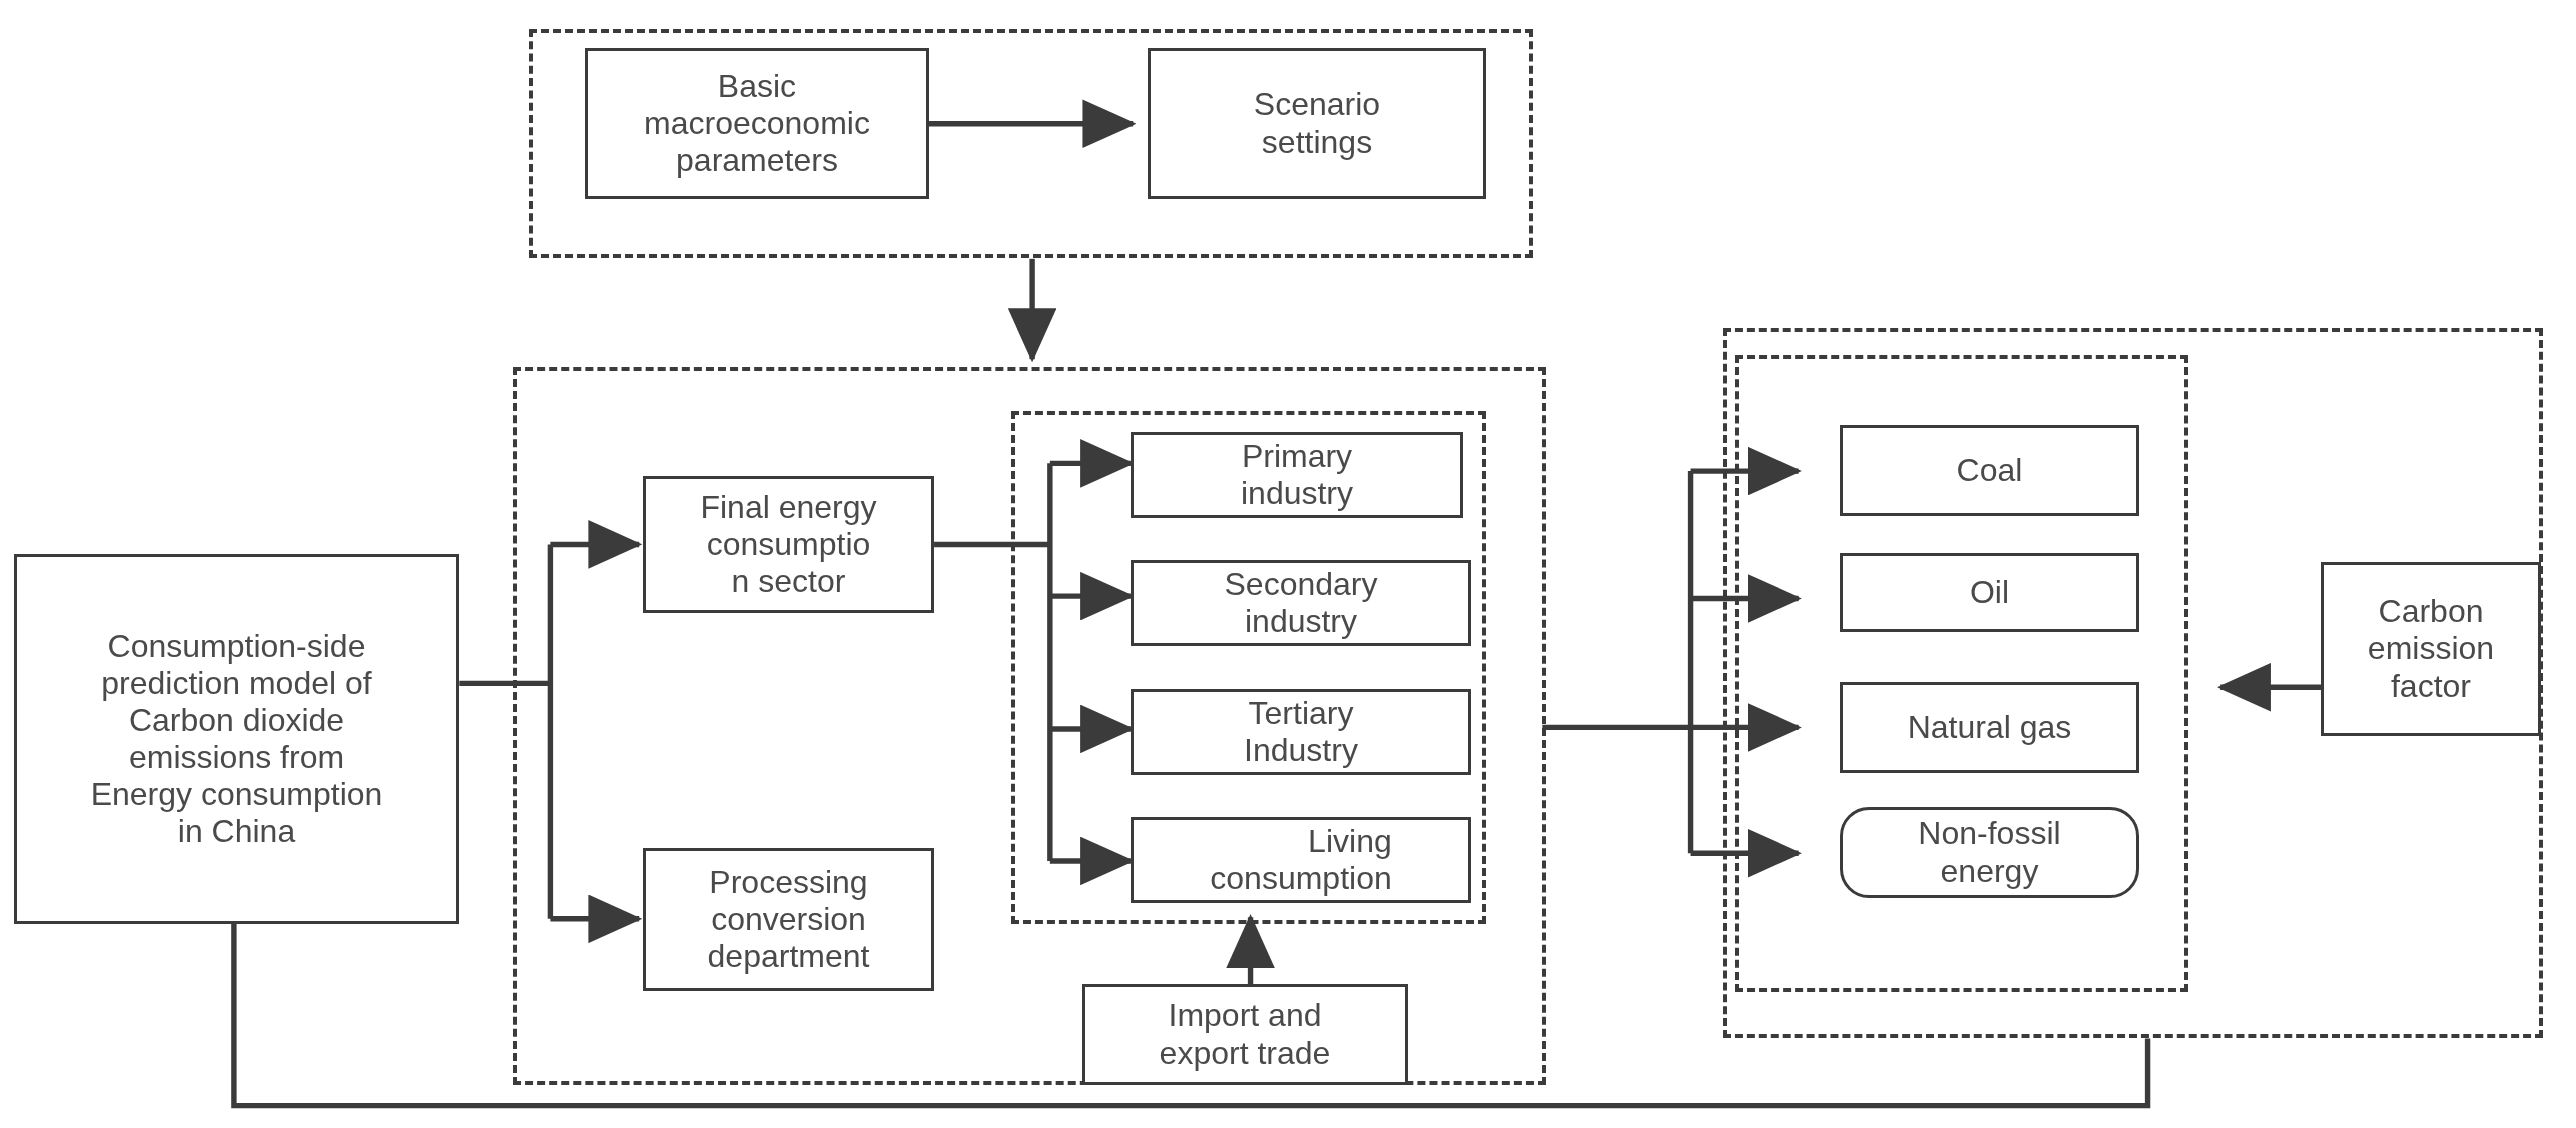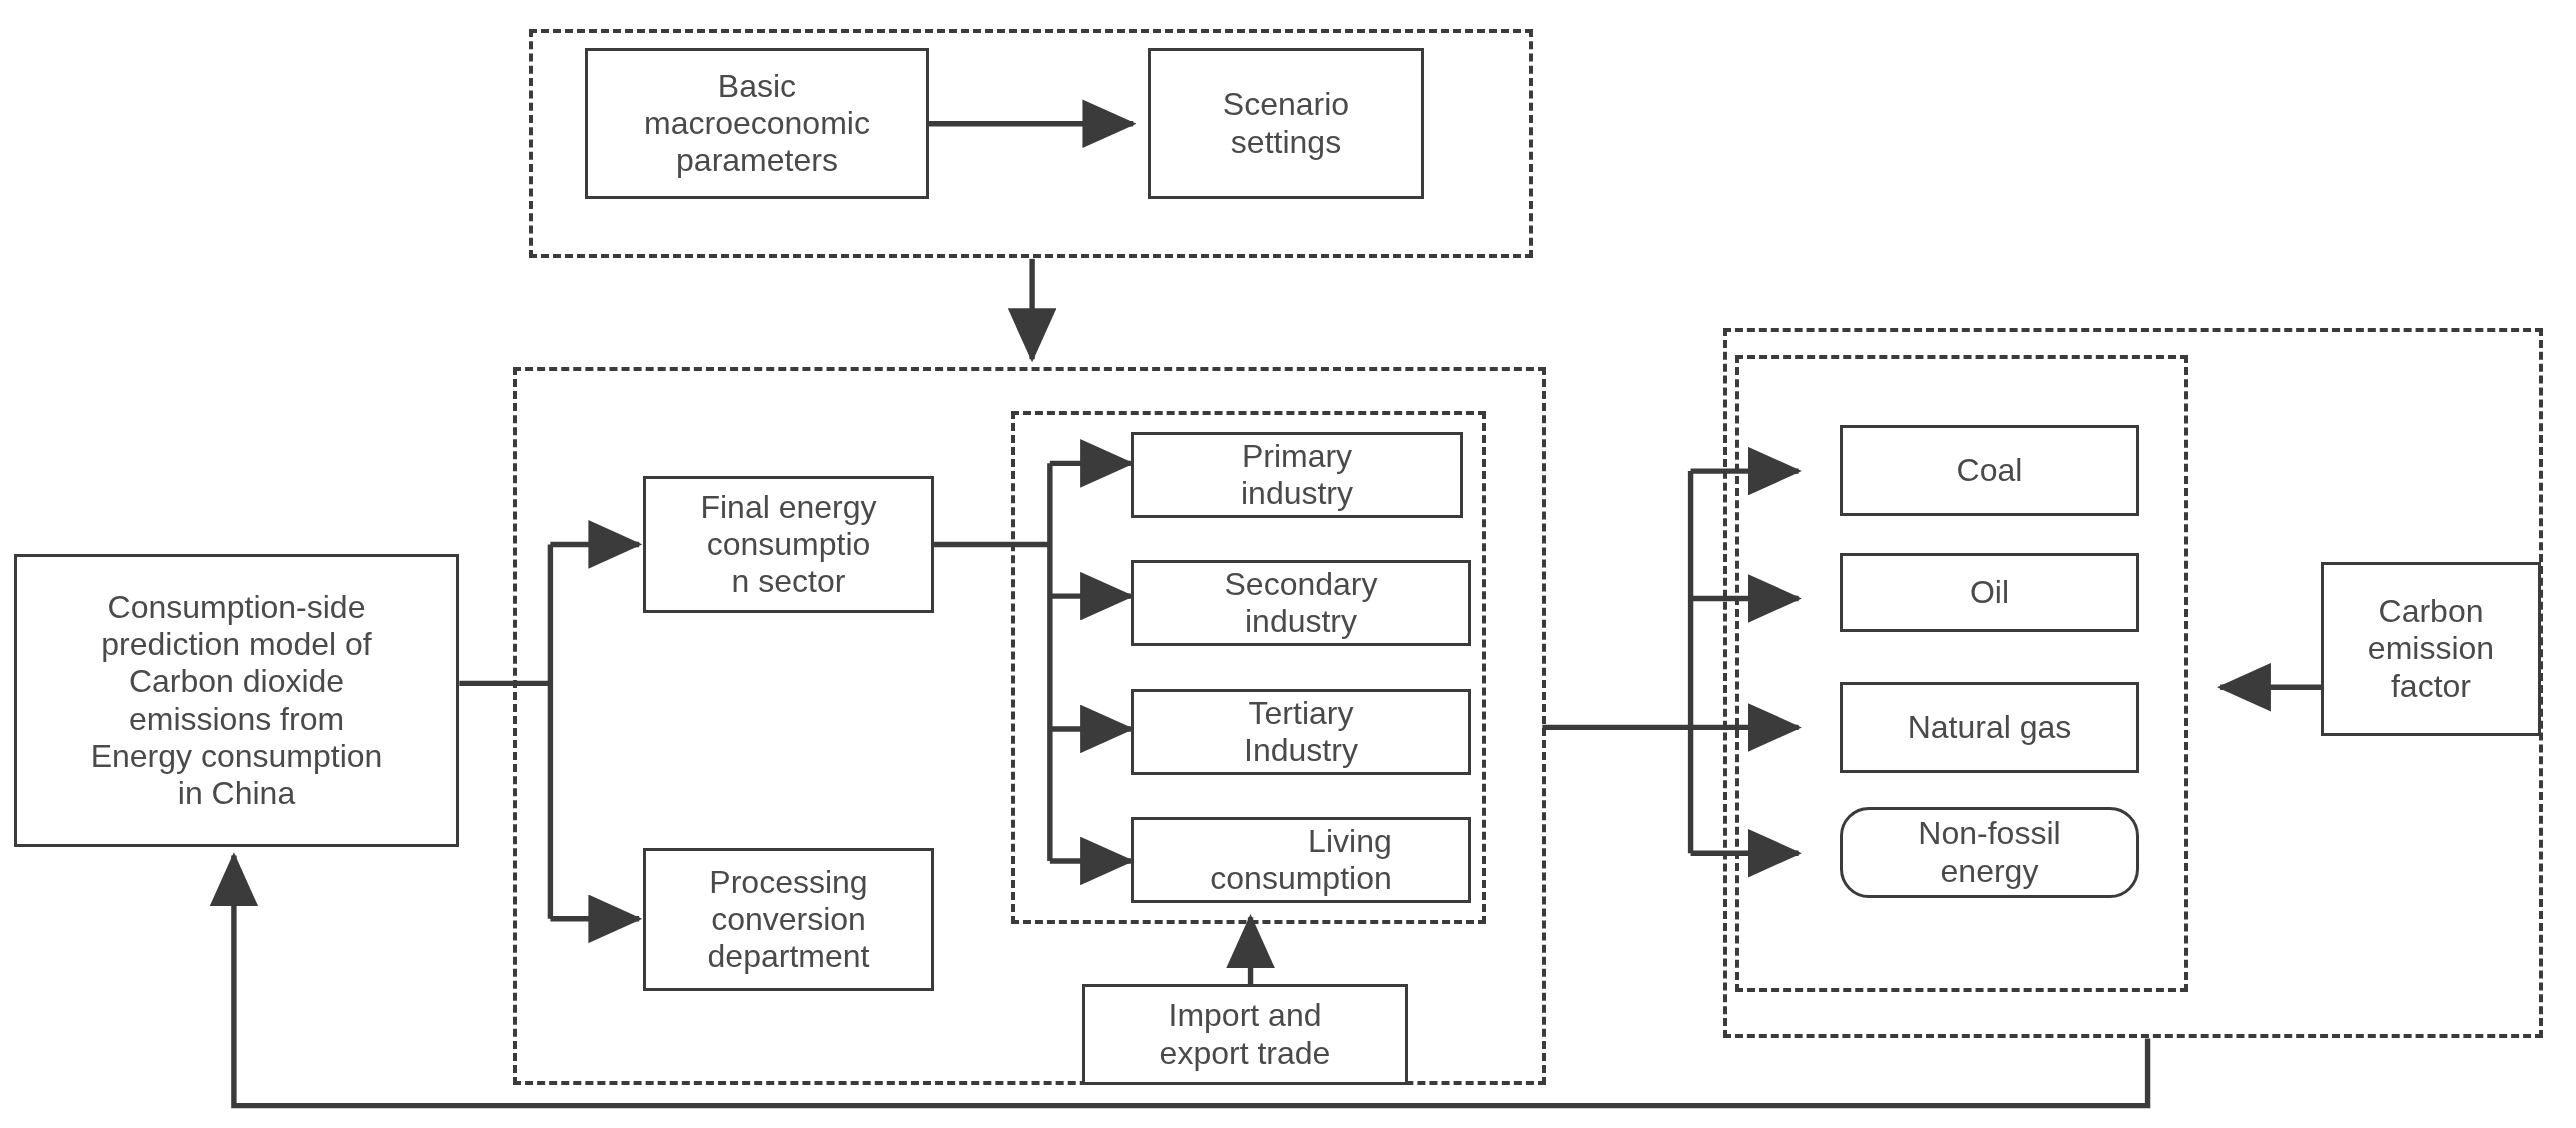--- a/index.html
+++ b/index.html
@@ -77,32 +77,32 @@
       <line x1="2190" y1="775" x2="2330" y2="775" marker-end="url(#ah)"></line>
       <line x1="2190" y1="942" x2="2330" y2="942" marker-end="url(#ah)"></line>
       <line x1="2190" y1="1105" x2="2330" y2="1105" marker-end="url(#ah)"></line>
 
       <line x1="3007" y1="890" x2="2876" y2="890" marker-end="url(#ah)"></line>
 
       <polyline points="2782,1345 2782,1432 303,1432 303,1108" marker-end="url(#ah)"></polyline>
     </g>
   </svg>
 
-  <div class="node" style="left:14px;top:554px;width:445px;height:293px;">Consumption-side
+  <div class="node" style="left:14px;top:554px;width:445px;height:370px;">Consumption-side
 prediction model of
 Carbon dioxide
 emissions from
 Energy consumption
 in China</div>
 
   <div class="node" style="left:585px;top:48px;width:344px;height:151px;">Basic
 macroeconomic
 parameters</div>
 
-  <div class="node" style="left:1148px;top:48px;width:276px;height:151px;">Scenario
+  <div class="node" style="left:1148px;top:48px;width:338px;height:151px;">Scenario
 settings</div>
 
   <div class="node" style="left:643px;top:476px;width:291px;height:137px;">Final energy
 consumptio
 n sector</div>
 
   <div class="node" style="left:643px;top:848px;width:291px;height:143px;">Processing
 conversion
 department</div>
 

